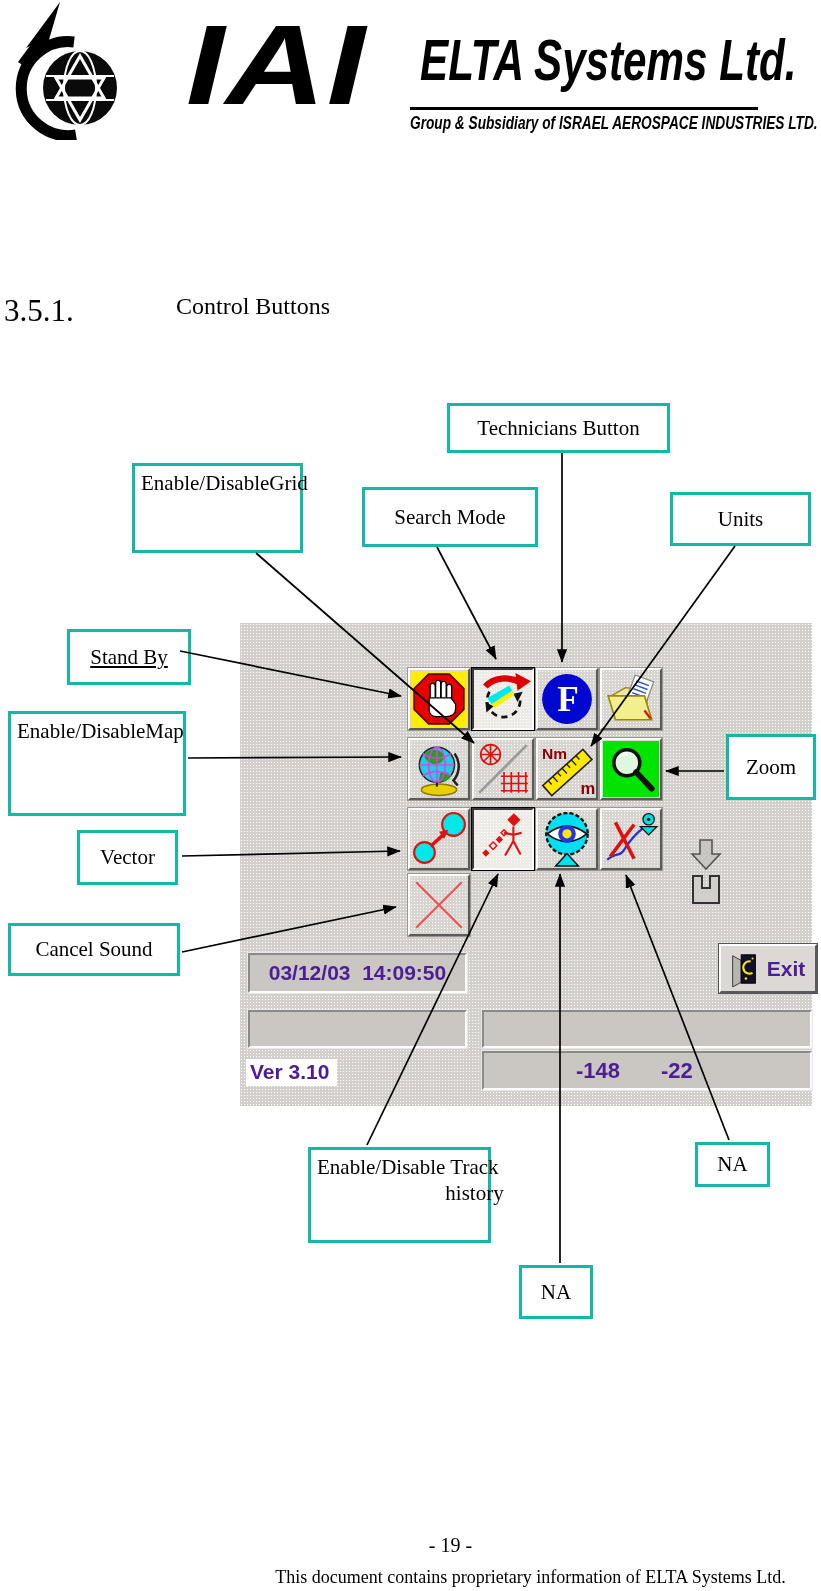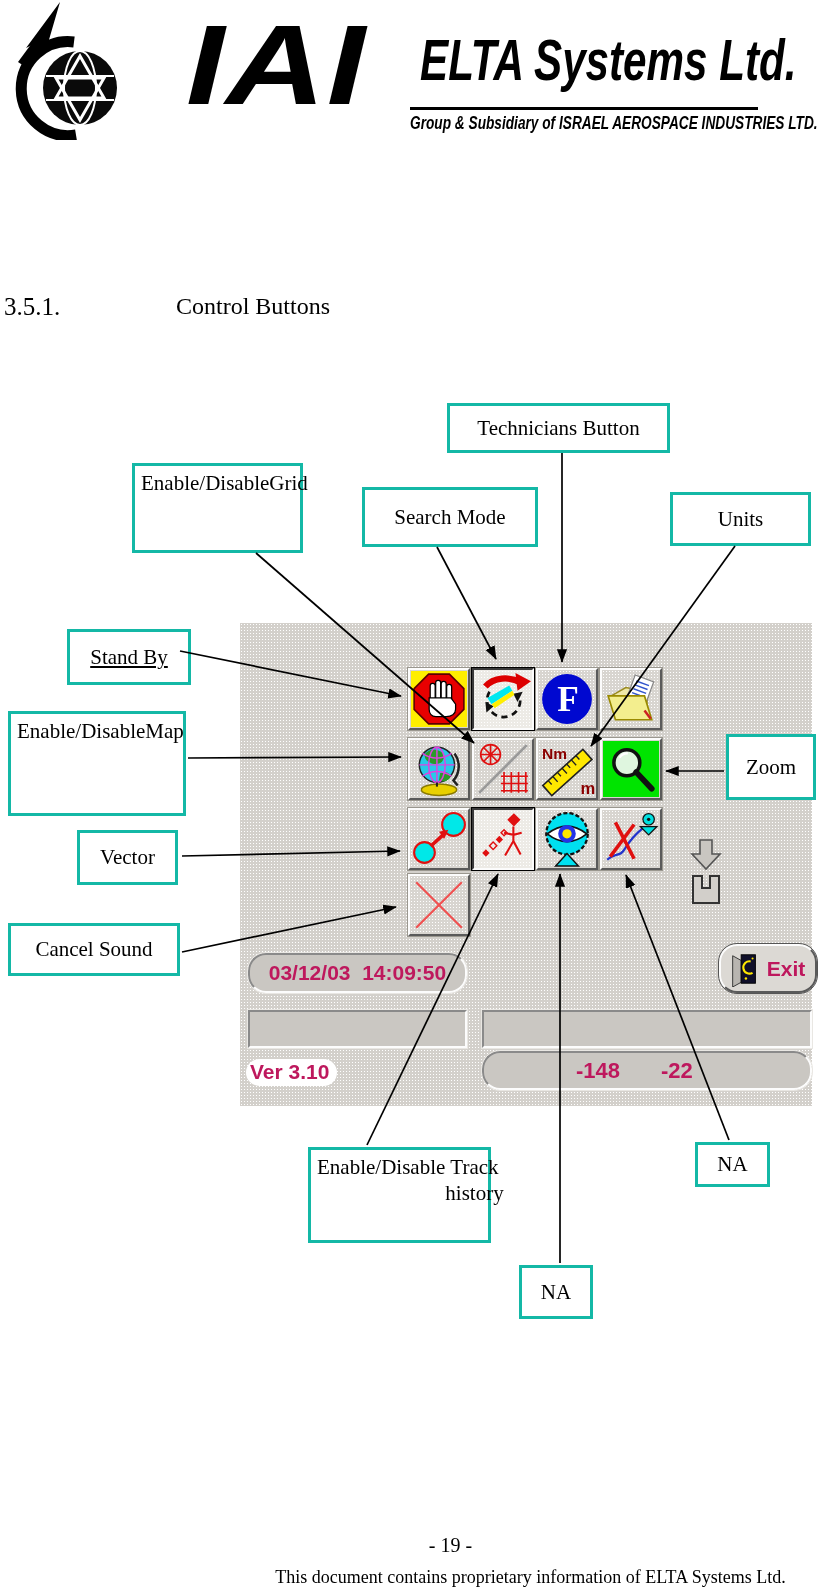--- a/index.html
+++ b/index.html
@@ -13,21 +13,21 @@
      transform:scaleX(1.28) scaleY(1.05);transform-origin:left top;line-height:1;}
   .elta-text{position:absolute;left:420px;top:32px;font-family:"Liberation Sans",sans-serif;
      font-weight:bold;font-style:italic;font-size:57px;white-space:nowrap;
      transform:scaleX(0.74);transform-origin:left top;line-height:1;}
   .logo-rule{position:absolute;left:410px;top:107px;width:348px;height:3px;background:#000;}
   .logo-sub{position:absolute;left:410px;top:112px;font-family:"Liberation Sans",sans-serif;
      font-weight:bold;font-style:italic;font-size:19px;white-space:nowrap;
      transform:scaleX(0.72);transform-origin:left top;}
 
   
-  .heading-num{position:absolute;left:4px;top:293px;font-size:25px;}
+  .heading-num{position:absolute;left:4px;top:293px;font-size:31px;}
   .heading-title{position:absolute;left:176px;top:293px;font-size:24px;}
 
   
   .callout{position:absolute;background:#fff;border:3px solid #14b8a6;z-index:6;
      font-size:21px;display:flex;align-items:center;justify-content:center;
      box-sizing:border-box;line-height:1.25;}
   .callout.two{flex-direction:row;align-items:stretch;justify-content:space-around;
      padding:4px 6px;}
   .callout.two .l1{text-align:left;}
   .callout.two .r2{text-align:right;padding-right:12px;}
@@ -45,21 +45,21 @@
      background-color:#d8d5d0;
      background-image:radial-gradient(#ffffff 20%, rgba(255,255,255,0) 24%);
      background-size:3px 3px;
      display:flex;align-items:center;justify-content:center;padding:0;}
   .btn.selected{border-color:#3a3a3a #fcfcfc #fcfcfc #3a3a3a;outline:1px solid #000;
      background-color:#edebe6;}
   .sunken{position:absolute;box-sizing:border-box;background:#cac7c2;
      border-top:2px solid #8a8a8a;border-left:2px solid #8a8a8a;
      border-right:2px solid #fcfcfc;border-bottom:2px solid #fcfcfc;
      outline:1px solid #e9e7e3;}
-  .ui-text{font-family:"Liberation Sans",sans-serif;font-weight:bold;color:#be185d;border-radius:18px;}
+  .ui-text{font-family:"Liberation Sans",sans-serif;font-weight:bold;color:#4c1d95;}
   .datebar{left:8px;top:330px;width:219px;height:40px;display:flex;align-items:center;
      justify-content:center;font-size:21px;white-space:pre;}
   .bar-l{left:8px;top:387px;width:219px;height:38px;}
   .bar-r{left:242px;top:387px;width:330px;height:38px;}
   .valbar{left:242px;top:428px;width:330px;height:39px;display:flex;align-items:center;
      font-size:22px;padding-left:92px;gap:41px;}
   .verlabel{position:absolute;left:6px;top:436px;background:#fff;padding:1px 8px 2px 4px;
      font-size:21px;}
   .exitbtn{position:absolute;left:479px;top:321px;width:98px;height:49px;box-sizing:border-box;
      border-top:2px solid #fcfcfc;border-left:2px solid #fcfcfc;

